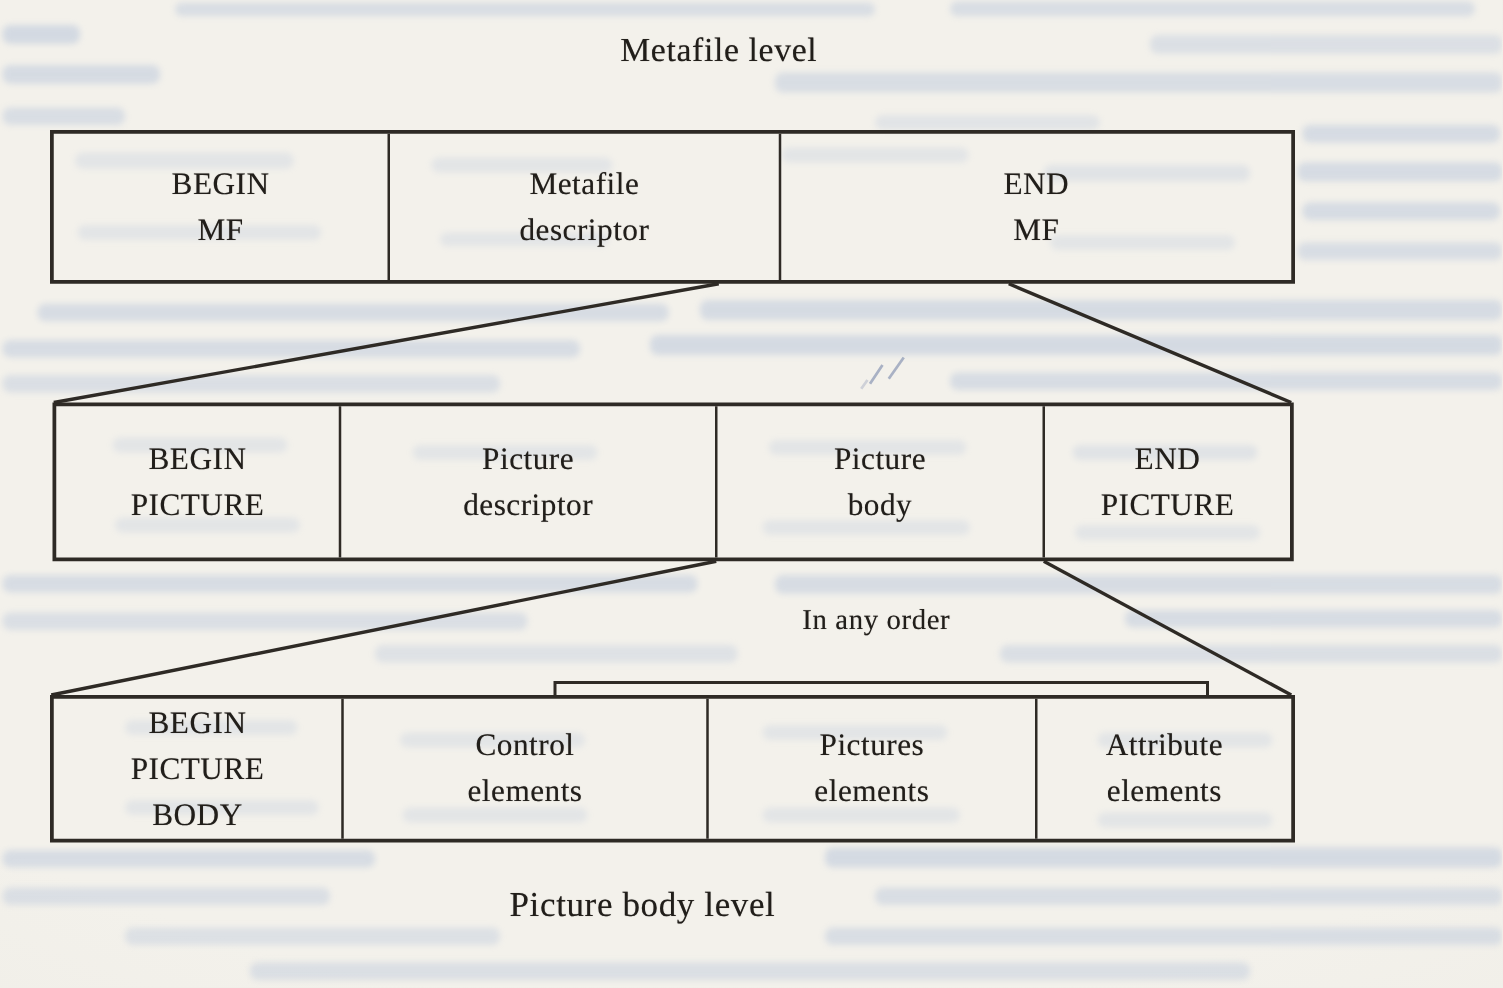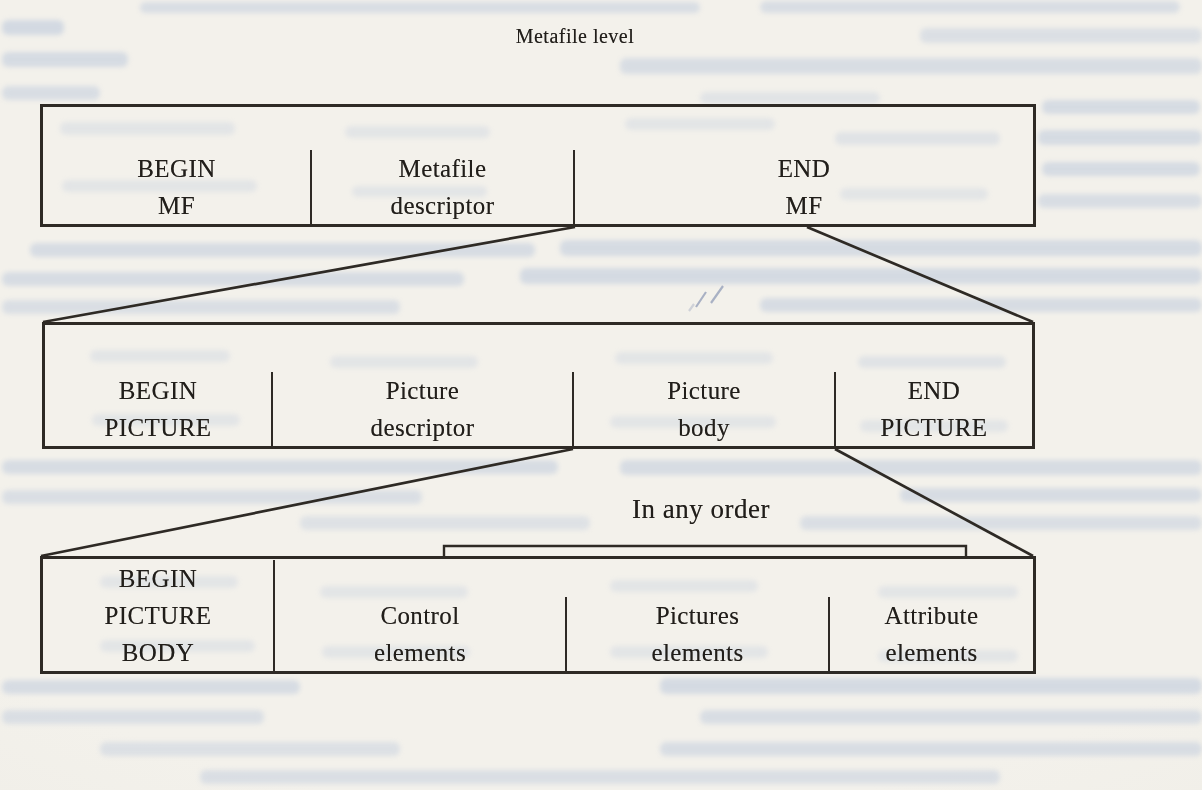--- a/index.html
+++ b/index.html
@@ -18,42 +18,41 @@
     position:absolute;background:#b9c6db;border-radius:6px;
     filter:blur(2.4px);pointer-events:none;z-index:1;
   }
   
   .fig{position:absolute;inset:0;z-index:2;color:#211e1a;}
   .fig-label{
     position:absolute;text-align:center;letter-spacing:.5px;
     color:#211e1a;text-shadow:0 0 .6px rgba(33,30,26,.55);
     white-space:nowrap;
   }
-  .title{left:375px;top:25px;width:400px;font-size:20px;}
+  .title{left:375px;top:25px;width:400px;font-size:27px;}
   .caption{left:314px;top:709px;width:400px;font-size:28px;}
-  .annotation{left:551px;top:494px;width:300px;font-size:27px;}
+  .annotation{left:551px;top:483px;width:300px;font-size:23px;}
   .row{
     position:absolute;display:flex;box-sizing:border-box;
     border:3px solid #2e2a25;
-    align-items:flex-end;
   }
   .r1{left:40px;top:104px;width:996px;height:123px;}
   .r2{left:42px;top:322px;width:993px;height:127px;}
   .r3{left:40px;top:556px;width:996px;height:118px;}
   .cell{
     box-sizing:border-box;display:flex;align-items:center;justify-content:center;
     border-right:2.6px solid #2e2a25;
   }
   .cell:last-child{border-right:none;flex:1;}
   .cell span{
     white-space:pre-line;text-align:center;
     font-size:25px;line-height:37px;letter-spacing:.4px;
     color:#211e1a;text-shadow:0 0 .6px rgba(33,30,26,.5);
   }
-  .r1 .c1{width:269px}.r1 .c2{width:263px}.r1 .c3{width:232px}
+  .r1 .c1{width:269px}.r1 .c2{width:313px}.r1 .c3{width:232px}
   .r2 .c1{width:228px}.r2 .c2{width:301px}.r2 .c3{width:262px}
   .r3 .c1{width:232px}.r3 .c2{width:292px}.r3 .c3{width:263px}
   svg.overlay{position:absolute;left:0;top:0;z-index:3;pointer-events:none;}
 </style>
 </head>
 <body>
 
 <div class="page">
 
   <div id="ghost-layer">
@@ -165,20 +164,21 @@
       <div class="cell c3">
         <span>Pictures
 elements</span>
       </div>
       <div class="cell c4">
         <span>Attribute
 elements</span>
       </div>
     </div>
 
+    <div class="fig-label caption">Picture body level</div>
 
     <svg class="overlay" width="1202" height="790" viewBox="0 0 1202 790">
       <line x1="575" y1="227" x2="43" y2="322" stroke="#2e2a25" stroke-width="2.7"></line>
       <line x1="807" y1="227" x2="1033" y2="322" stroke="#2e2a25" stroke-width="2.7"></line>
       <line x1="573" y1="449" x2="41" y2="556" stroke="#2e2a25" stroke-width="2.7"></line>
       <line x1="835" y1="449" x2="1033" y2="556" stroke="#2e2a25" stroke-width="2.7"></line>
       <path d="M444,557 L444,546 L966,546 L966,557" fill="none" stroke="#2e2a25" stroke-width="2.4"></path>
       <g stroke="#97a2bb" stroke-width="2.2" opacity="0.8">
         <line x1="696" y1="307" x2="706" y2="292"></line>
         <line x1="711" y1="303" x2="723" y2="286"></line>

